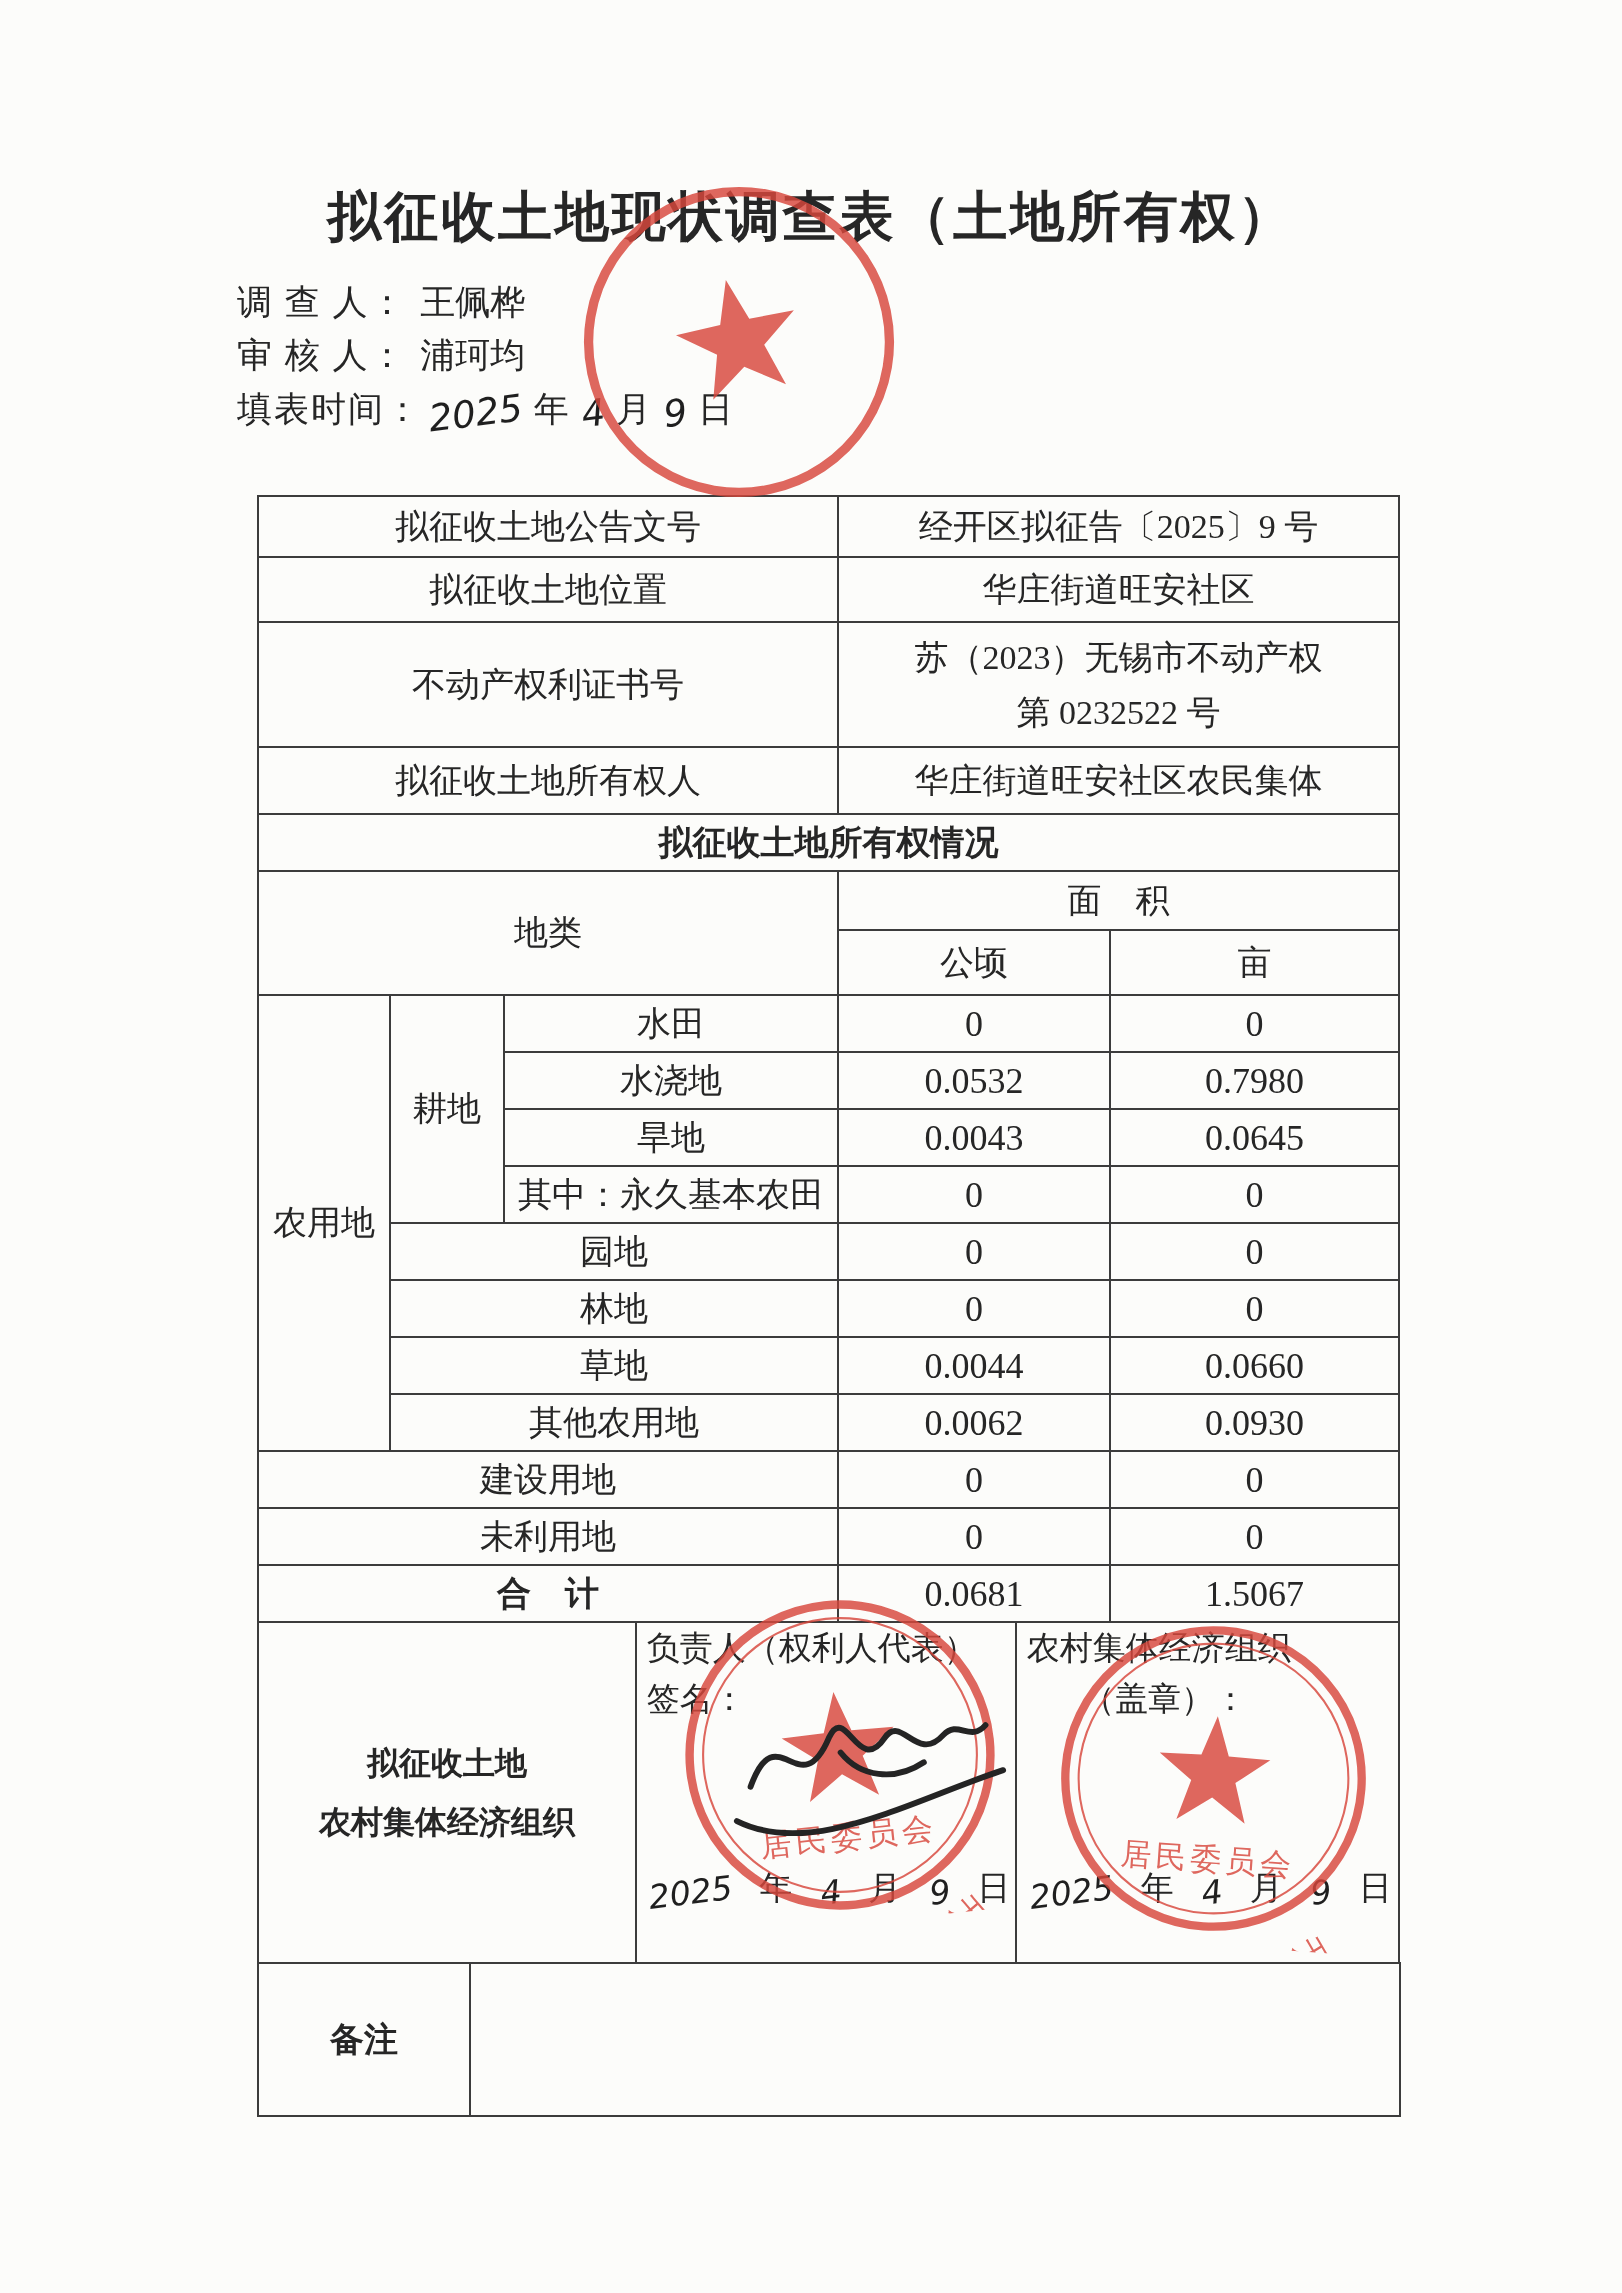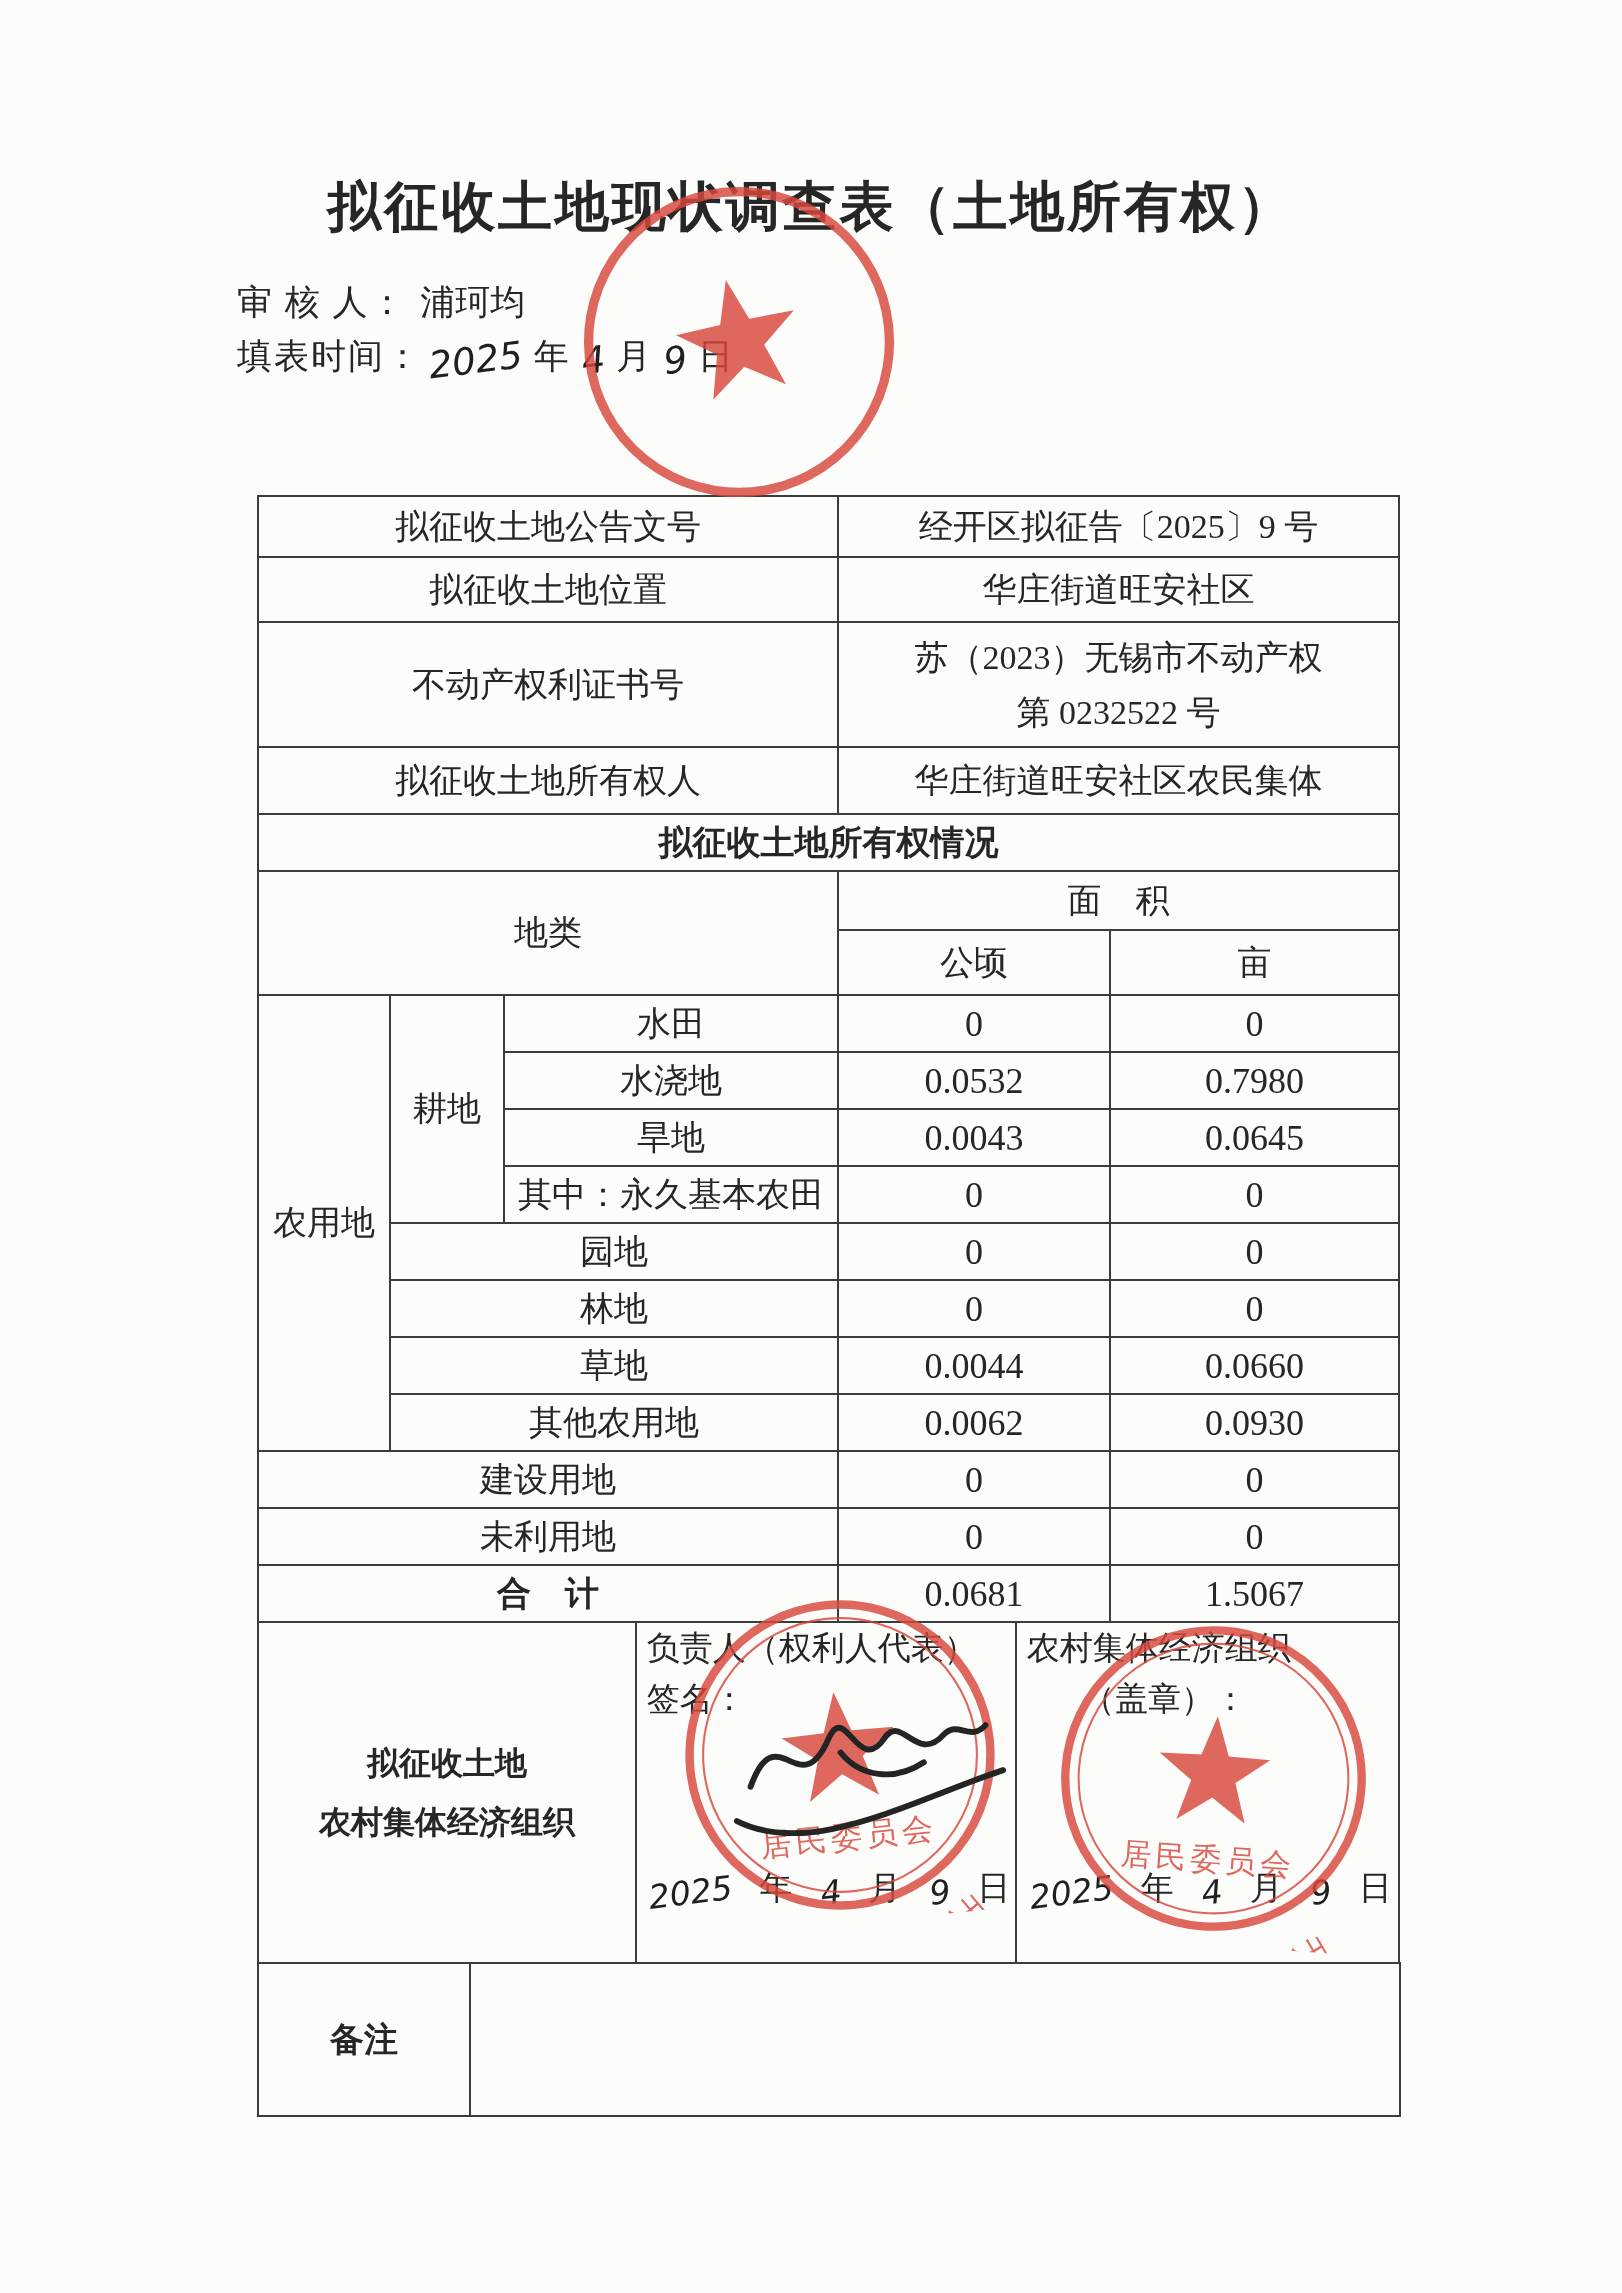--- a/index.html
+++ b/index.html
@@ -1,19 +1,19 @@
 <!DOCTYPE html>
 <html><head>
 <meta charset="utf-8">
 <style>
   html,body{margin:0;padding:0;background:#d9d9d9;}
   .page{position:relative;width:1622px;height:2294px;background:#fcfcfa;
         font-family:"Liberation Serif",serif;color:#262626;overflow:hidden;}
   .title{position:absolute;top:165px;left:0;right:0;text-align:center;
-         font-size:54px;font-weight:bold;letter-spacing:2.9px;margin:6px;}
+         font-size:54px;font-weight:bold;letter-spacing:2.9px;margin:16px;}
   .info{position:absolute;left:237px;top:276px;font-size:35px;line-height:53px;}
   .info-line{white-space:nowrap;}
   .info .lbl{letter-spacing:2px;}
   .info .val{margin-left:13.7px;}
   .hw{font-family:"DejaVu Sans",sans-serif;font-style:italic;display:inline-block;
       transform:rotate(-7deg) translateY(4.9px);font-size:37px;color:#1f1f1f;margin:0 5.9px;}
   .unit{margin:0 5.9px;}
   .sheet{position:absolute;left:231px;top:495px;width:1142px;padding-left:26px;}
   table{width:100%;border-collapse:collapse;table-layout:fixed;}
   td{border:2px solid #3c3c3c;text-align:center;vertical-align:middle;
@@ -38,20 +38,23 @@
 </style>
 </head>
 <body>
 
 <div class="page">
 
   <h1 class="title">拟征收土地现状调查表（土地所有权）</h1>
 
   <div class="info">
     <div class="info-line">
+      <span class="lbl">调 查 人：</span><span class="val">王佩桦</span>
+    </div>
+    <div class="info-line">
       <span class="lbl">审 核 人：</span><span class="val">浦珂均</span>
     </div>
     <div class="info-line">
       <span class="lbl">填表时间：</span><span class="hw">2025</span><span class="unit">年</span><span class="hw">4</span><span class="unit">月</span><span class="hw">9</span><span class="unit">日</span>
     </div>
   </div>
 
   <div class="sheet">
     <table class="t1">
       <colgroup>

